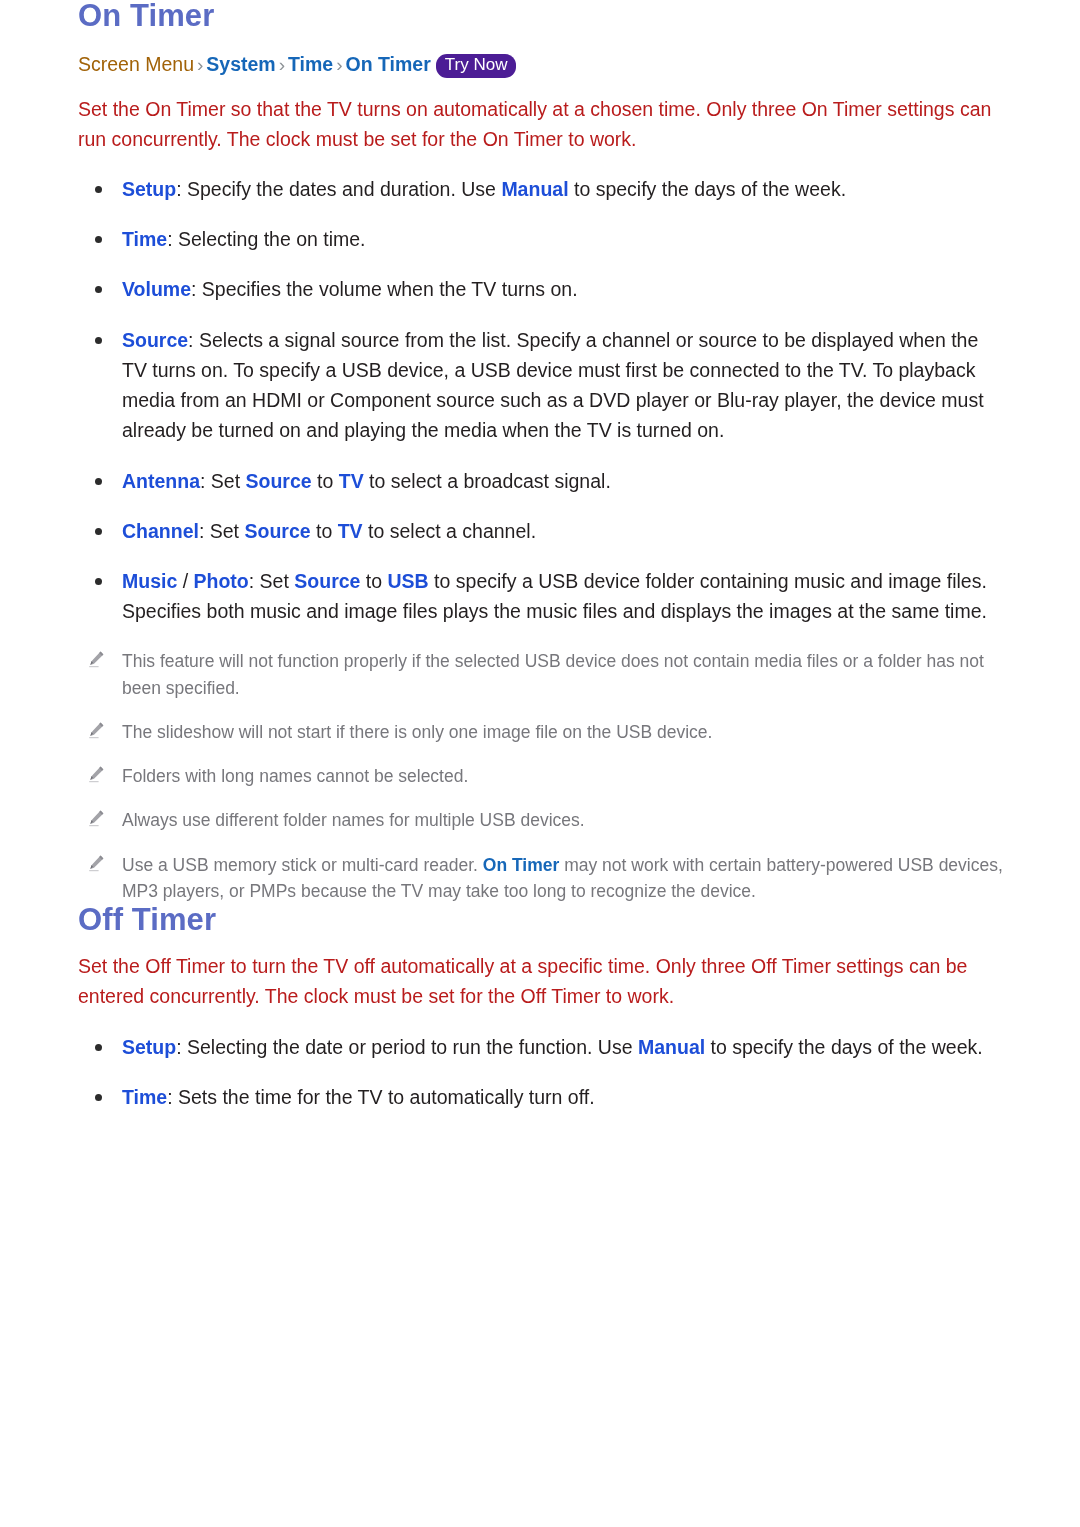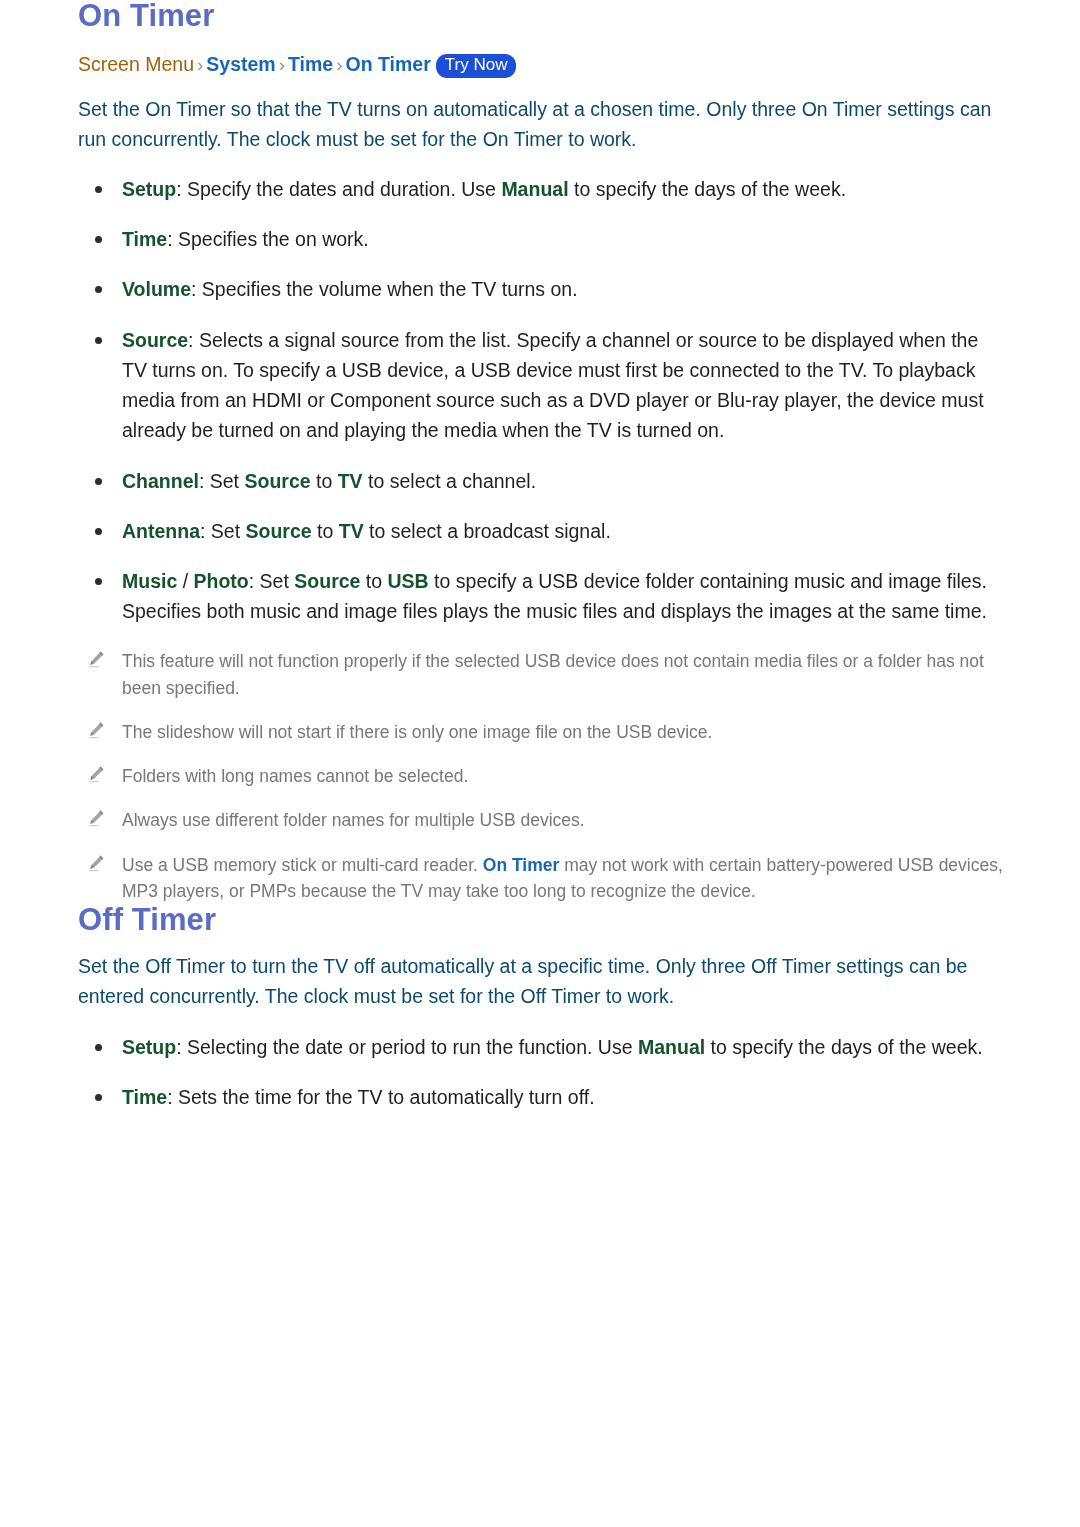--- a/index.html
+++ b/index.html
@@ -57,37 +57,37 @@
     text-align: right;
   }
   .breadcrumb .sep {
     color: #8e9397;
     font-weight: normal;
     padding: 0 3px;
     font-size: 19px;
   }
   .try-now {
     display: inline-block;
-    background: #1d4ed8;
+    background: #4c1d95;
     color: #ffffff;
     border-radius: 11px;
     padding: 1px 9px 3px 9px;
     font-size: 17px;
     line-height: 1.15;
     font-weight: normal;
     vertical-align: 1px;
     margin-left: 5px;
   }
 
   
   p.body-para {
     margin: 16px 0 0 0;
     font-size: 19.5px;
     line-height: 1.55;
-    color: #0c4a6e;
+    color: #b91c1c;
     max-width: 926px;
   }
 
   
   ul.bullets {
     list-style: none;
     margin: 0;
     padding: 0;
   }
   li.bullet {
@@ -102,21 +102,21 @@
     content: "";
     position: absolute;
     left: 17px;
     top: 12px;
     width: 7px;
     height: 7px;
     border-radius: 50%;
     background: #2c2c2c;
   }
   .kw {
-    color: #14532d;
+    color: #1d4ed8;
     font-weight: bold;
   }
 
   
   .notes {
     margin-top: 22px;
   }
   .note {
     position: relative;
     padding-left: 44px;
@@ -152,37 +152,37 @@
 
     <p class="body-para">Set the On Timer so that the TV turns on automatically at a chosen time. Only three On Timer settings can run concurrently. The clock must be set for the On Timer to work.</p>
 
     <ul class="bullets">
 
       <li class="bullet">
         <span class="kw">Setup</span><span>: Specify the dates and duration. Use </span><span class="kw">Manual</span><span> to specify the days of the week.</span>
       </li>
 
       <li class="bullet">
-        <span class="kw">Time</span><span>: Specifies the on work.</span>
+        <span class="kw">Time</span><span>: Selecting the on time.</span>
       </li>
 
       <li class="bullet">
         <span class="kw">Volume</span><span>: Specifies the volume when the TV turns on.</span>
       </li>
 
       <li class="bullet">
         <span class="kw">Source</span><span>: Selects a signal source from the list. Specify a channel or source to be displayed when the TV turns on. To specify a USB device, a USB device must first be connected to the TV. To playback media from an HDMI or Component source such as a DVD player or Blu-ray player, the device must already be turned on and playing the media when the TV is turned on.</span>
       </li>
 
       <li class="bullet">
+        <span class="kw">Antenna</span><span>: Set </span><span class="kw">Source</span><span> to </span><span class="kw">TV</span><span> to select a broadcast signal.</span>
+      </li>
+
+      <li class="bullet">
         <span class="kw">Channel</span><span>: Set </span><span class="kw">Source</span><span> to </span><span class="kw">TV</span><span> to select a channel.</span>
-      </li>
-
-      <li class="bullet">
-        <span class="kw">Antenna</span><span>: Set </span><span class="kw">Source</span><span> to </span><span class="kw">TV</span><span> to select a broadcast signal.</span>
       </li>
 
       <li class="bullet">
         <span class="kw">Music</span><span> / </span><span class="kw">Photo</span><span>: Set </span><span class="kw">Source</span><span> to </span><span class="kw">USB</span><span> to specify a USB device folder containing music and image files. Specifies both music and image files plays the music files and displays the images at the same time.</span>
       </li>
     </ul>
 
     <div class="notes">
 
       <div class="note">

